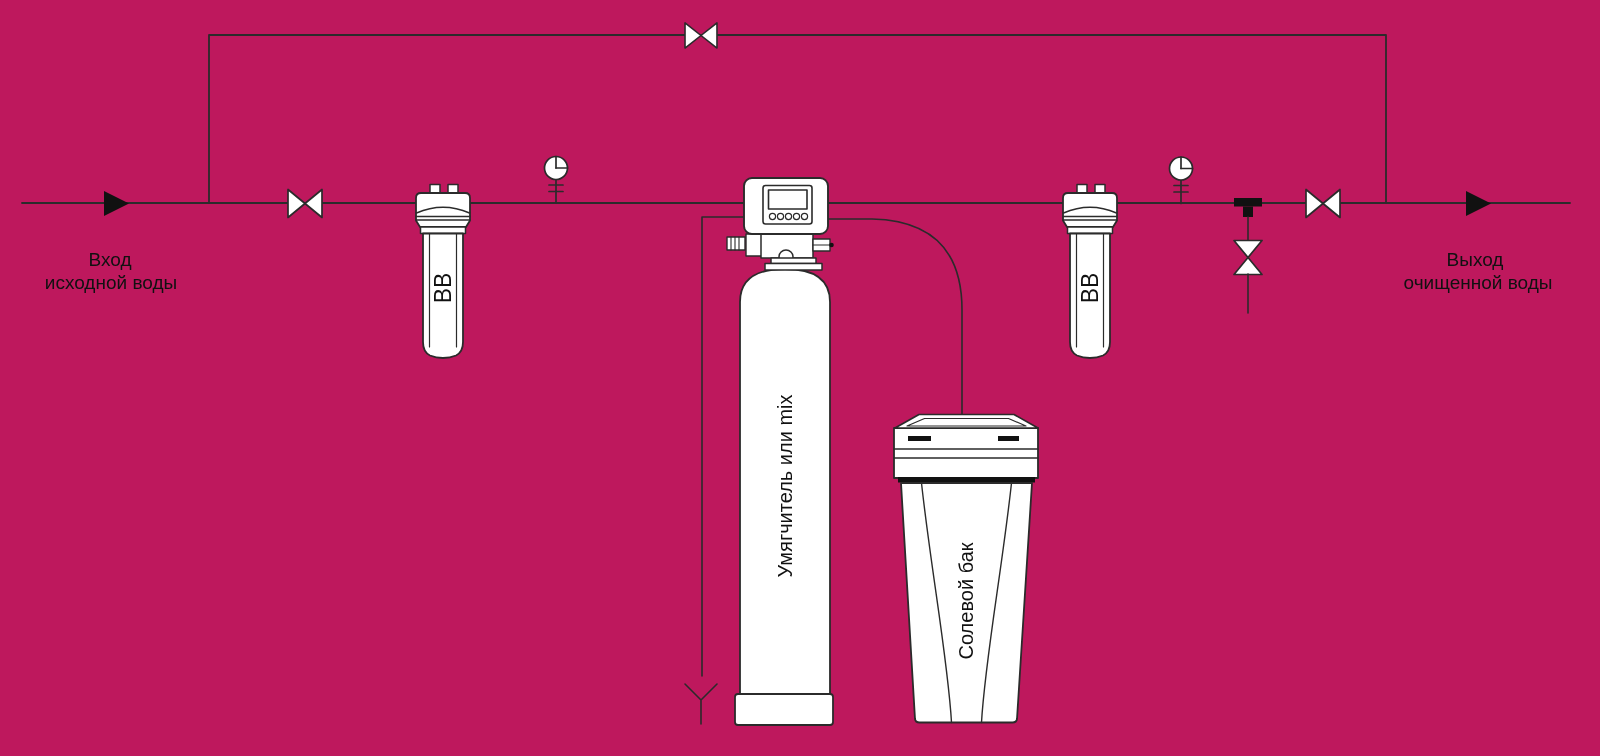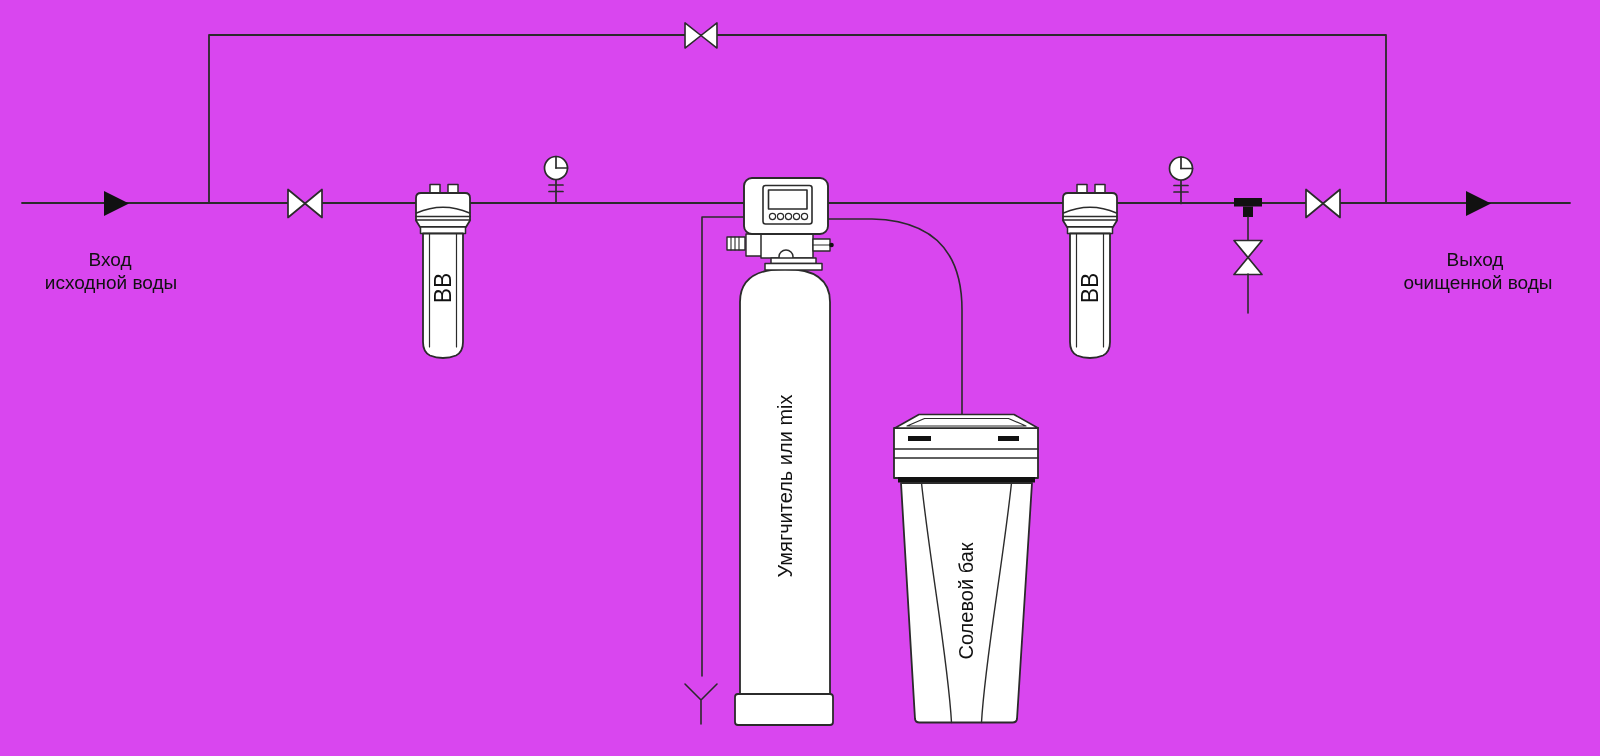--- a/index.html
+++ b/index.html
@@ -1,17 +1,17 @@
 <!DOCTYPE html>
 <html><head>
 <meta charset="utf-8">
 <style>
   html,body{margin:0;padding:0;background:#ffffff;}
   body{font-family:"Liberation Sans",sans-serif;}
-  .stage{position:relative;width:1600px;height:756px;background:#d946ef;overflow:hidden;}
+  .stage{position:relative;width:1600px;height:756px;background:#be185d;overflow:hidden;}
   svg text{fill:#111;}
   .lbl{font-size:19px;}
   .lbl-rot{font-size:20px;}
   .lbl-bb{font-size:23px;}
 </style>
 </head>
 <body>
 
 <div class="stage">
 <svg width="1600" height="756" viewBox="0 0 1600 756" xmlns="http://www.w3.org/2000/svg" stroke-linejoin="round" stroke-linecap="round">

